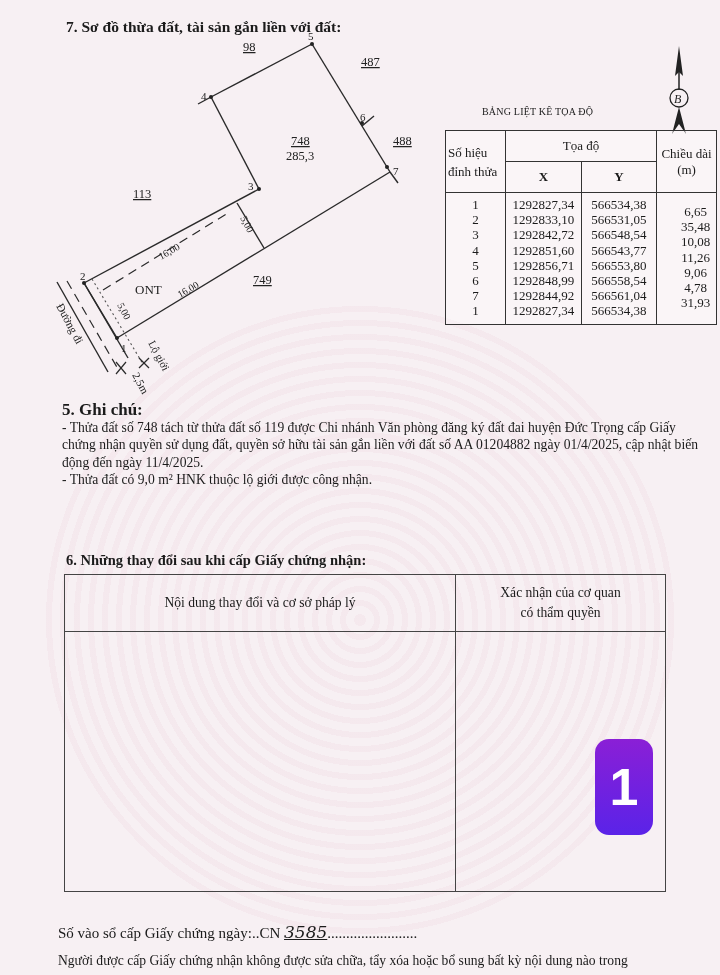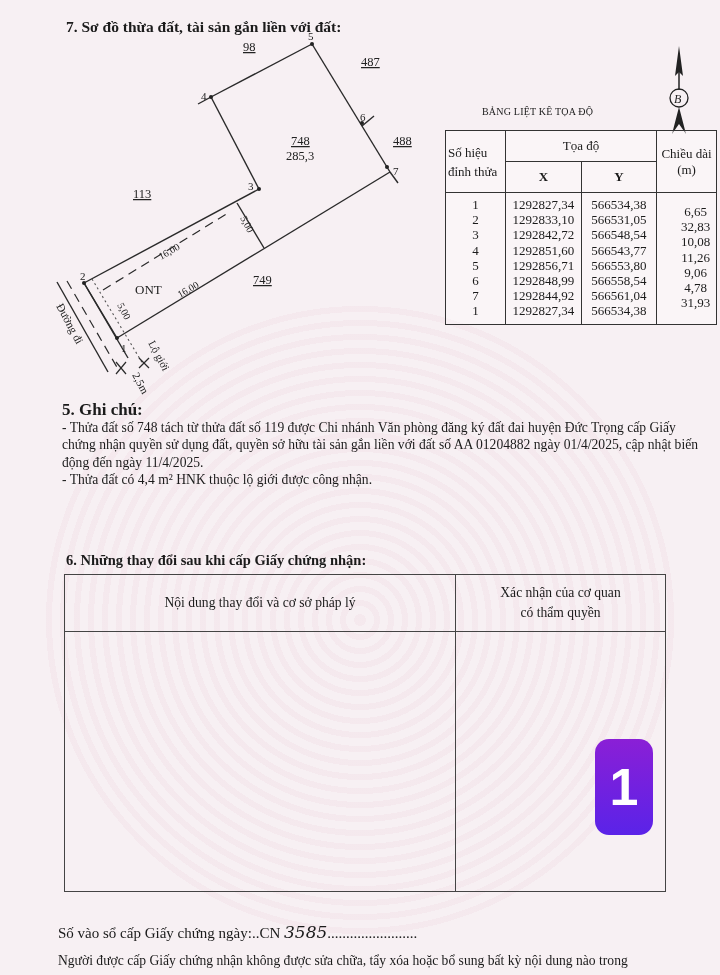--- a/index.html
+++ b/index.html
@@ -39,21 +39,21 @@
   }
   table.changes td { border:1.5px solid #444; }
   table.changes .hdr { height:54px; text-align:center; vertical-align:middle; line-height:20px; }
   .badge {
     position:absolute; left:595px; top:739px; width:58px; height:96px;
     border-radius:14px; background:linear-gradient(180deg,#8a1fd6 0%,#5a23e8 100%);
     color:#fff; font-family:"Liberation Sans", sans-serif; font-weight:bold; font-size:52px;
     display:flex; align-items:center; justify-content:center;
   }
   .so-vao { left:58px; top:922px; font-size:15px; }
-  .so-vao .hand { font-family:"DejaVu Serif", serif; font-style:italic; font-size:17px; }
+  .so-vao .hand { font-family:"DejaVu Serif", serif; font-style:italic; font-size:17px;text-decoration:underline; }
   .footer { left:58px; top:953px; font-size:13.6px; width:660px; white-space:nowrap; }
 </style>
 </head>
 <body>
 
 <div class="bg-seal"></div>
 
 <div class="abs h4">7. Sơ đồ thừa đất, tài sản gắn liền với đất:</div>
 
 <svg class="abs diagram" viewBox="0 0 440 400">
@@ -175,35 +175,35 @@
           <div>566531,05</div>
       <div>566548,54</div>
           <div>566543,77</div>
       <div>566553,80</div>
           <div>566558,54</div>
       <div>566561,04</div>
           <div>566534,38</div>
     </td>
     <td class="col-len">
       <div>6,65</div>
-          <div>32,83</div>
+          <div>35,48</div>
       <div>10,08</div>
           <div>11,26</div>
       <div>9,06</div>
           <div>4,78</div>
       <div>31,93</div>
     </td>
   </tr>
 </tbody>
   </table>
 
 <div class="abs sec5">
   <div class="title">5. Ghi chú:</div>
   <div>- Thửa đất số 748 tách từ thửa đất số 119 được Chi nhánh Văn phòng đăng ký đất đai huyện Đức Trọng cấp Giấy chứng nhận quyền sử dụng đất, quyền sở hữu tài sản gắn liền với đất số AA 01204882 ngày 01/4/2025, cập nhật biến động đến ngày 11/4/2025.</div>
-  <div>- Thửa đất có 4,4 m² HNK thuộc lộ giới được công nhận.</div>
+  <div>- Thửa đất có 9,0 m² HNK thuộc lộ giới được công nhận.</div>
 </div>
 
 <div class="abs sec6">6. Những thay đổi sau khi cấp Giấy chứng nhận:</div>
 
 <table class="changes">
   <tbody>
       <tr>
     <td class="hdr" style="width:388px;">Nội dung thay đổi và cơ sở pháp lý</td>
     <td class="hdr">
       <div>Xác nhận của cơ quan</div>

